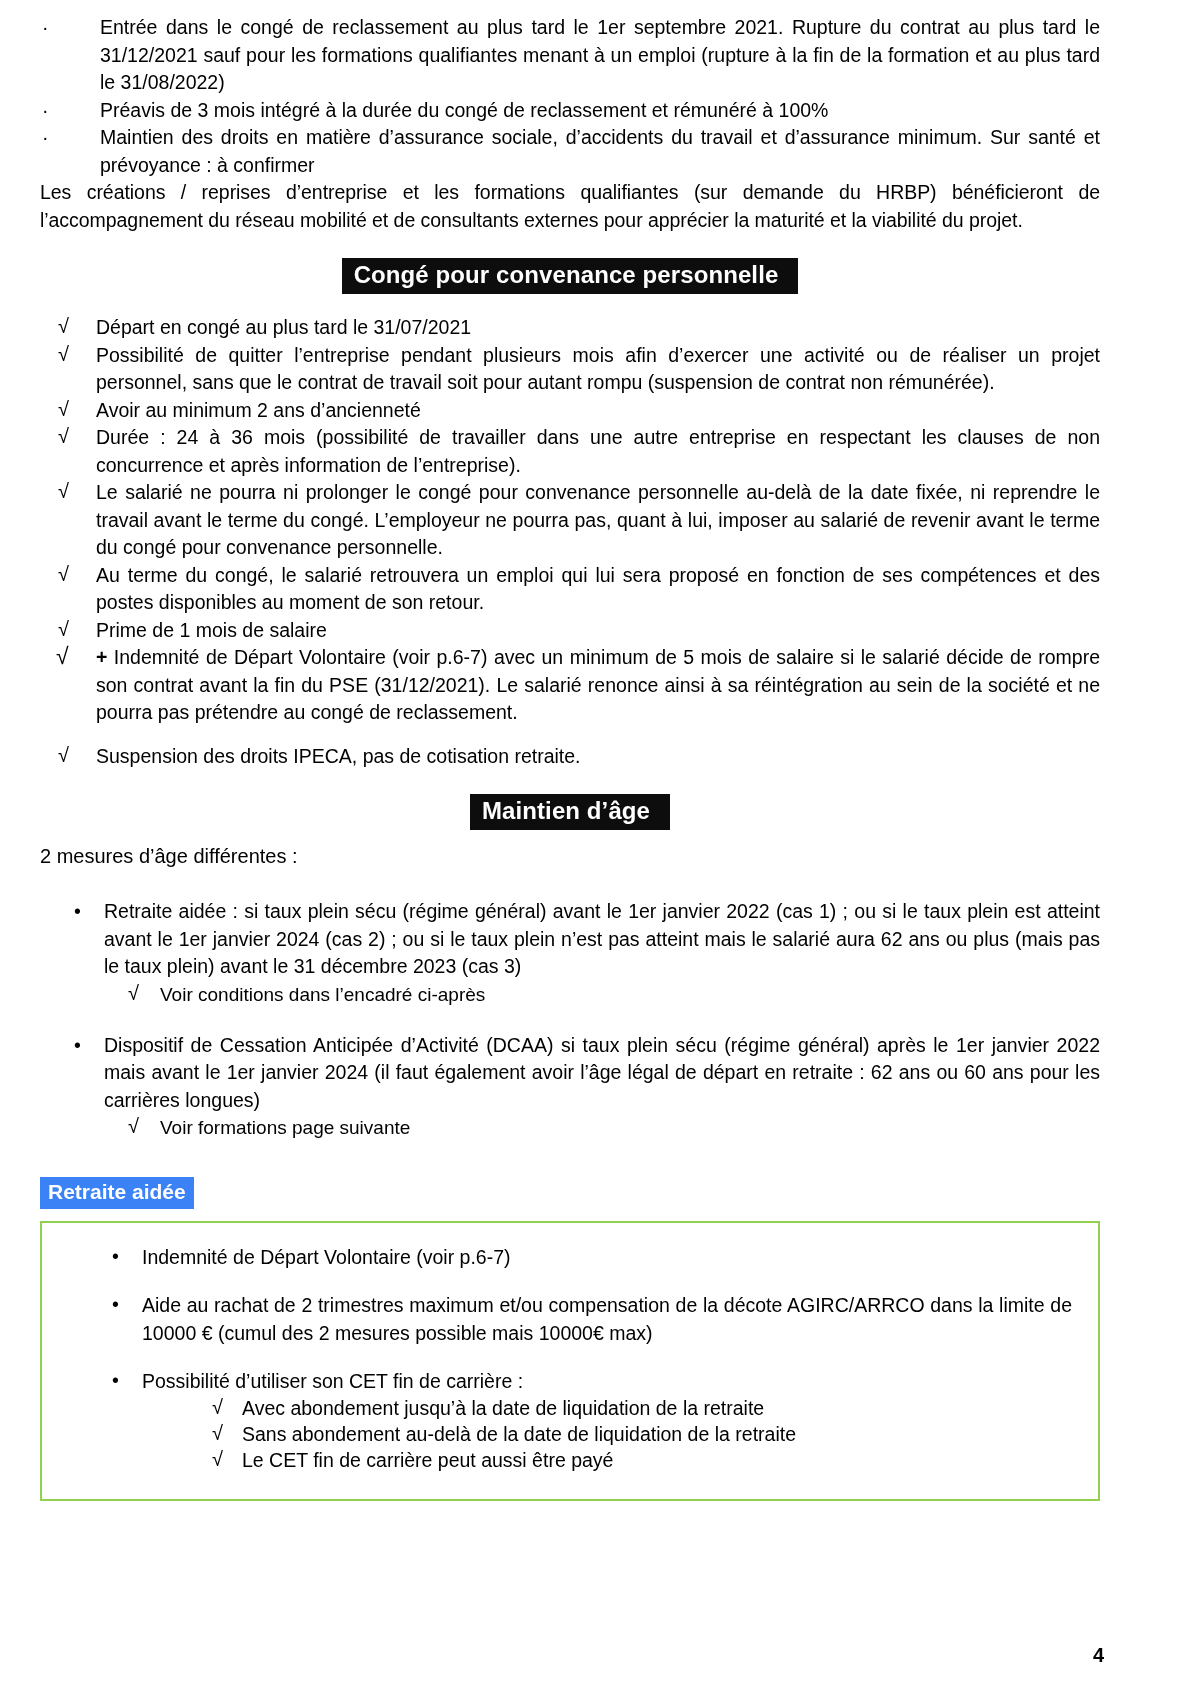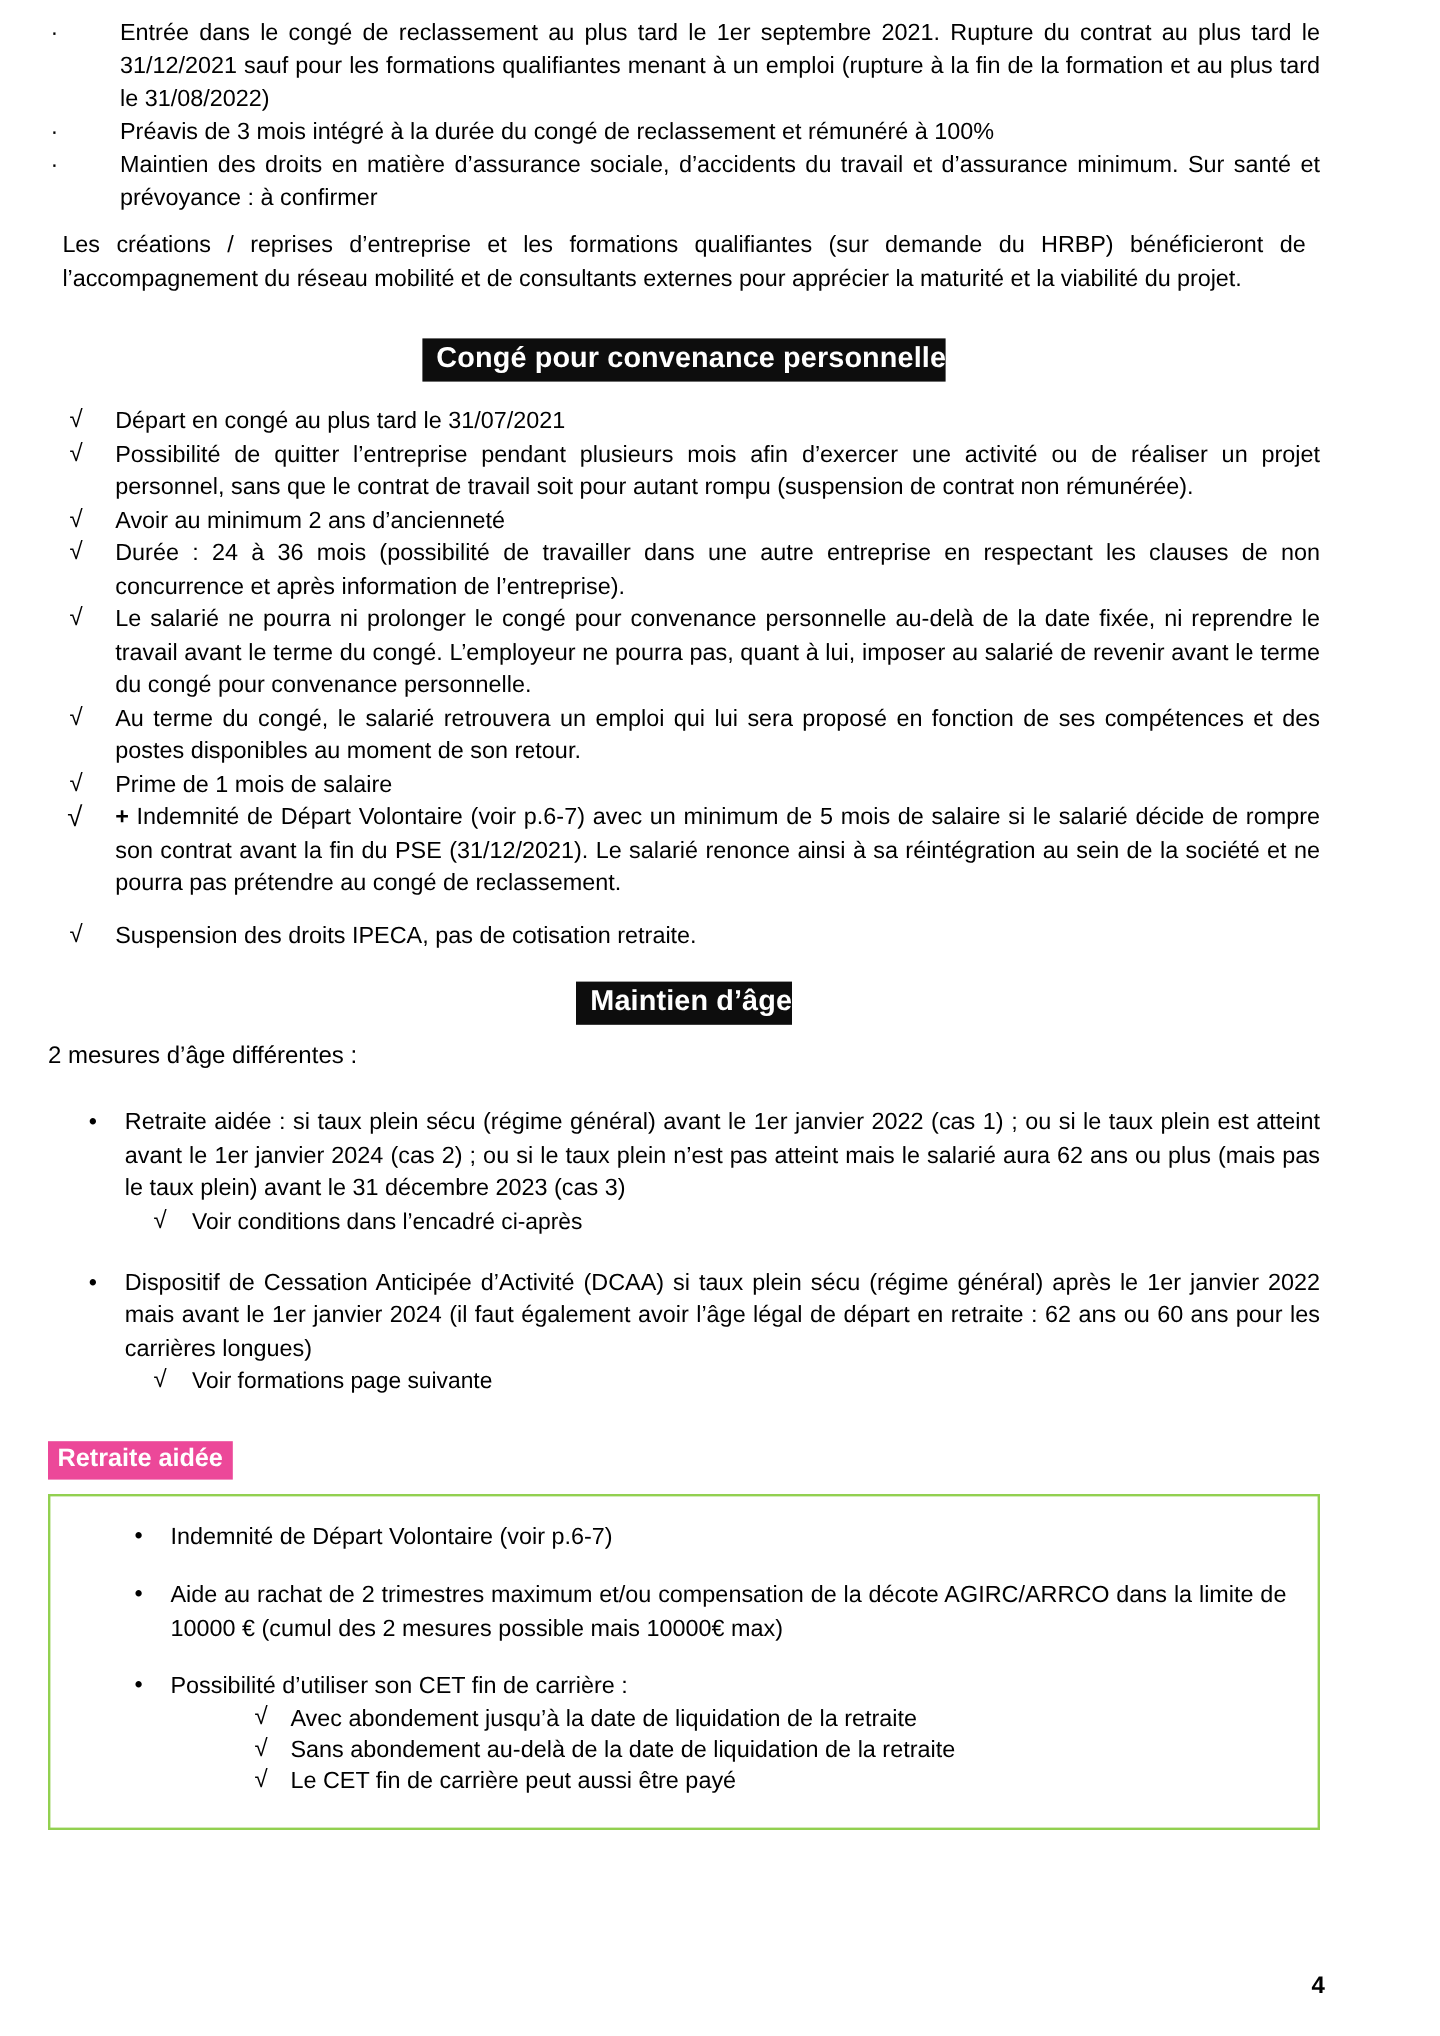--- a/index.html
+++ b/index.html
@@ -20,21 +20,21 @@
     background: #ffffff;
     padding: 14px 100px 0 40px;
     overflow: hidden;
   }
 
   
   .para {
     font-size: 19.5px;
     line-height: 27.5px;
     text-align: justify;
-    margin: 12px;
+    margin: 0;
     letter-spacing: -0.05px;
   }
 
   
   .dotlist {
     margin: 0;
     padding: 0;
     list-style: none;
   }
   .dotlist > li {
@@ -59,21 +59,21 @@
   .banner-wrap {
     text-align: center;
   }
   .banner {
     display: inline-block;
     background: #0d0d0d;
     color: #ffffff;
     font-size: 24px;
     line-height: 30px;
     font-weight: 600;
-    padding: 2px 0 4px 12px;
+    padding: 2px 20px 4px 12px;
     letter-spacing: 0.1px;
   }
 
   
   .checklist {
     margin: 0;
     padding: 0;
     list-style: none;
   }
   .checklist > li {
@@ -135,21 +135,21 @@
   .sub-check > li .mk {
     position: absolute;
     left: 24px;
     top: -1px;
     font-size: 20px;
   }
 
   
   .green-tag {
     display: inline-block;
-    background: #ec4899;
+    background: #3b82f6;
     color: #ffffff;
     font-size: 21px;
     line-height: 28px;
     font-weight: 600;
     padding: 1px 8px 3px 8px;
   }
 
   
   .green-box {
     border: 2px solid #92d050;

